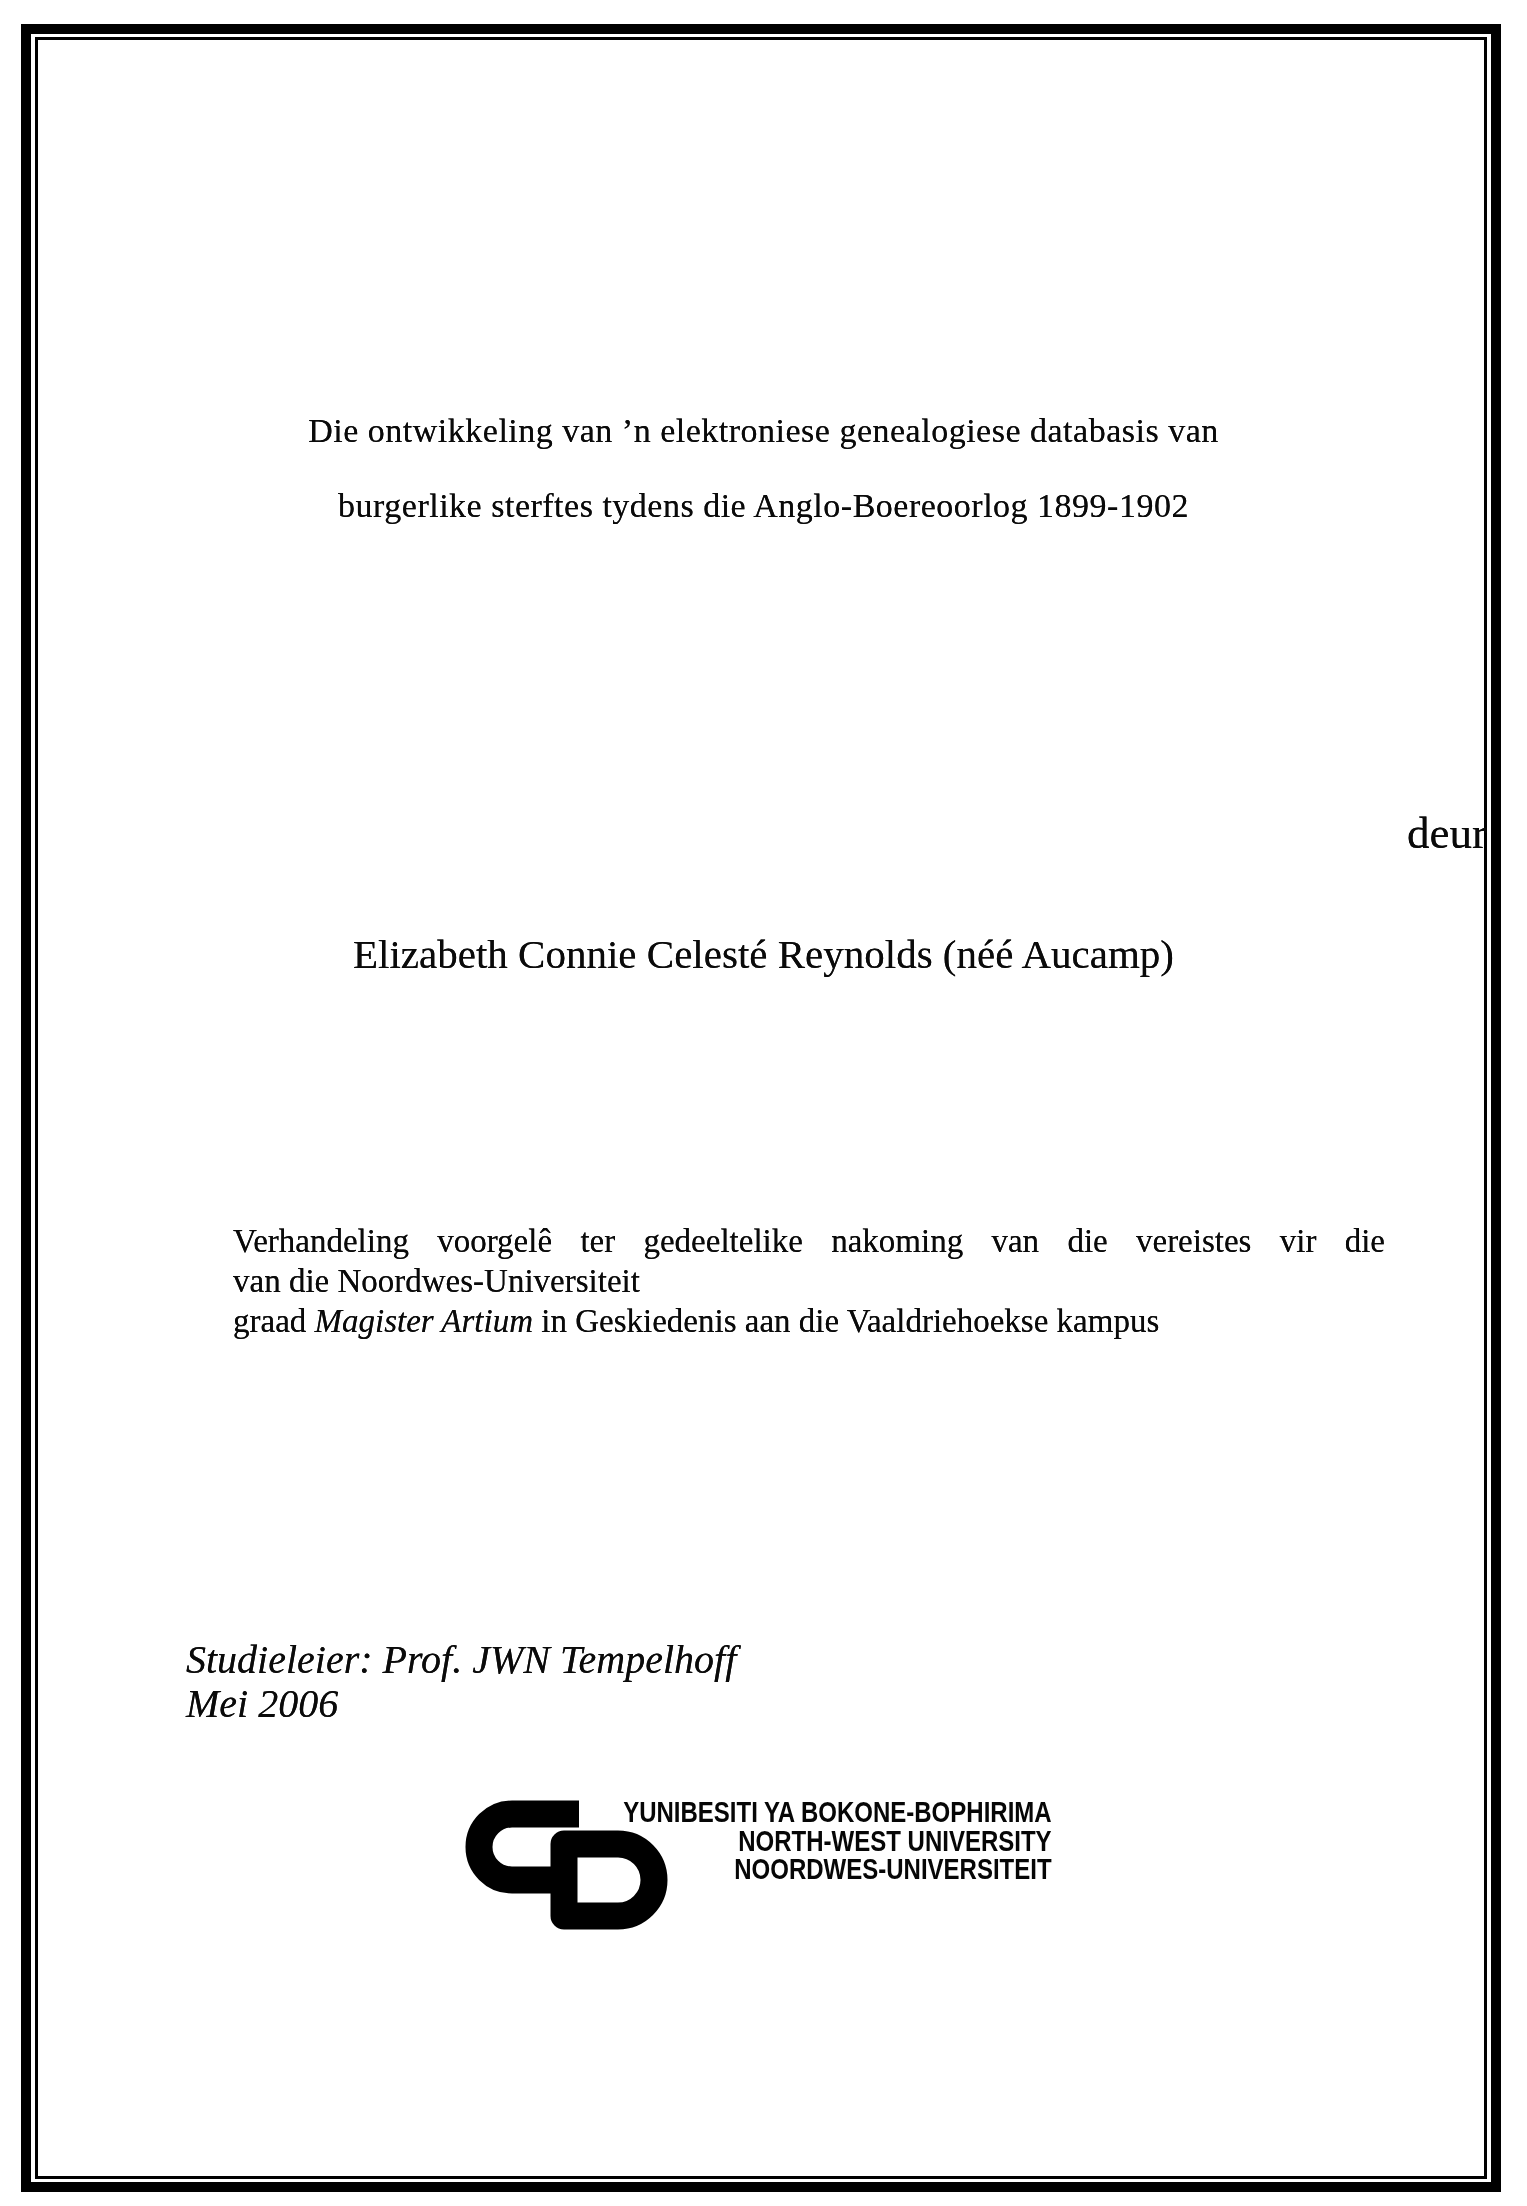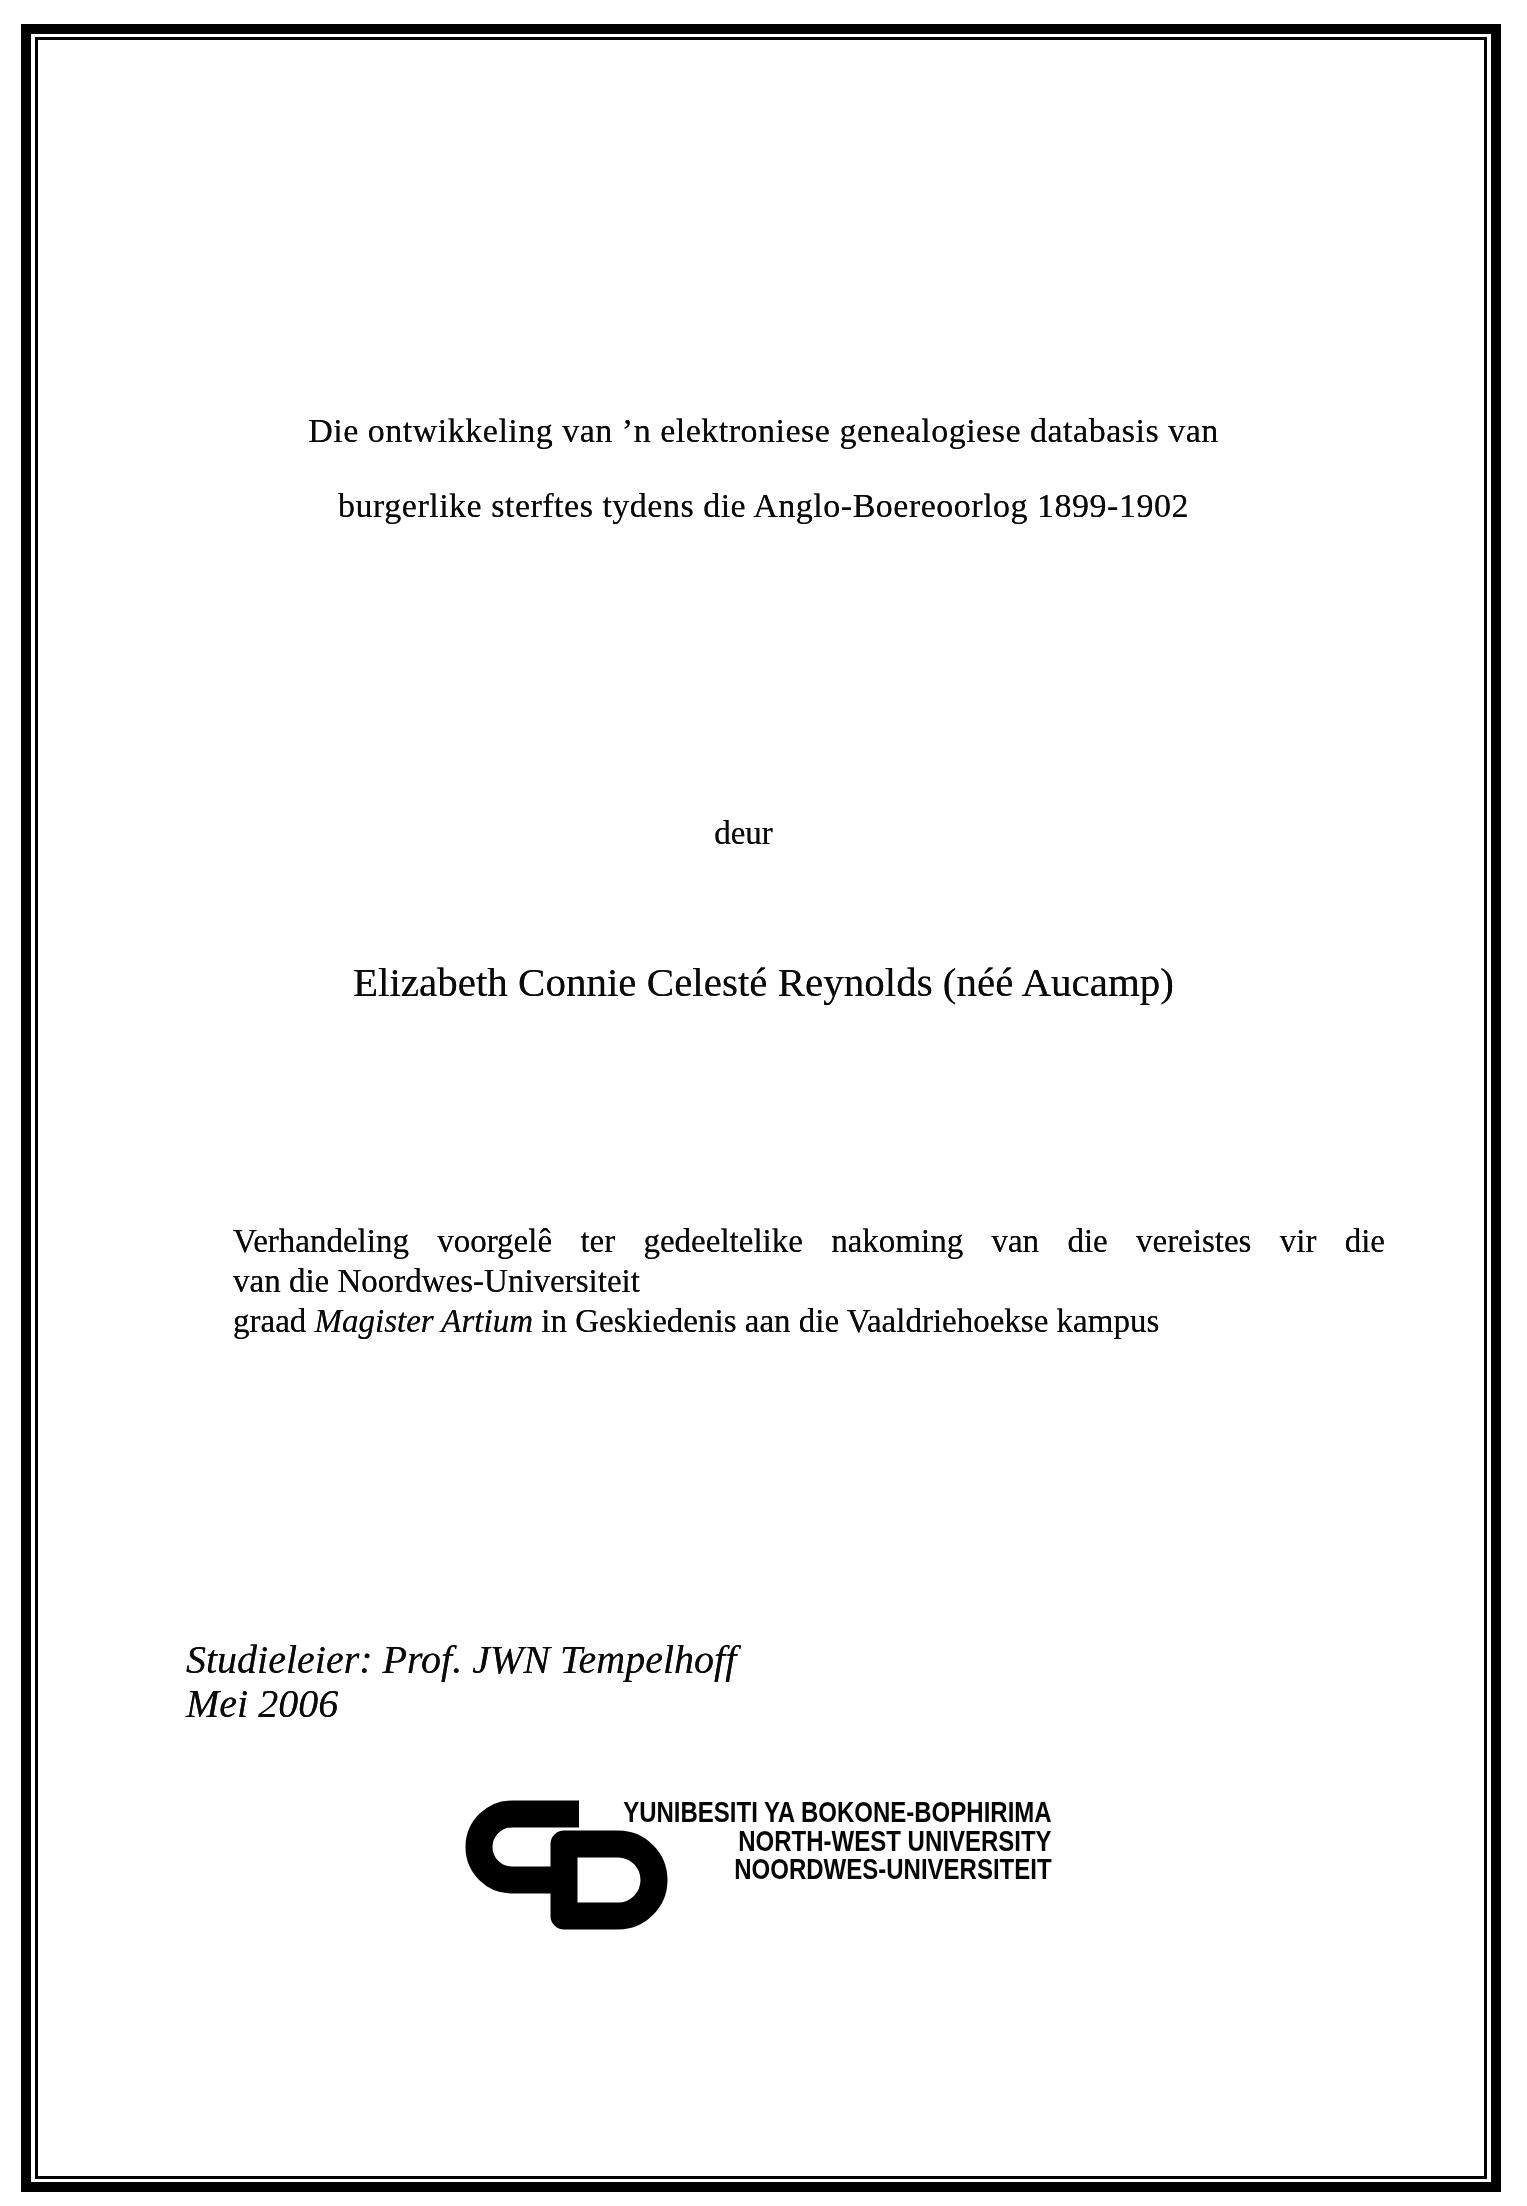--- a/index.html
+++ b/index.html
@@ -21,24 +21,24 @@
   }
   .ink{ text-shadow:0 0 0.6px rgba(0,0,0,.85); }
 
   .thesis-title{
     position:absolute;left:120px;right:120px;top:393px;
     text-align:center;font-size:34px;line-height:75px;
     letter-spacing:0.5px;
   }
   .byline{
     position:absolute;left:0;right:40px;top:813px;
-    text-align:center;font-size:33px;line-height:40px;
+    text-align:right;font-size:45px;line-height:40px;
   }
   .author{
-    position:absolute;left:0;right:0;top:958px;
+    position:absolute;left:0;right:0;top:930px;
     text-align:center;font-size:41px;line-height:48px;
   }
   .statement{
     position:absolute;left:185px;width:1152px;top:1221px;
     font-size:33px;line-height:40px;margin-left:48px;
   }
   .statement .just{
     text-align:justify;text-align-last:justify;
   }
   .supervisor-block{

